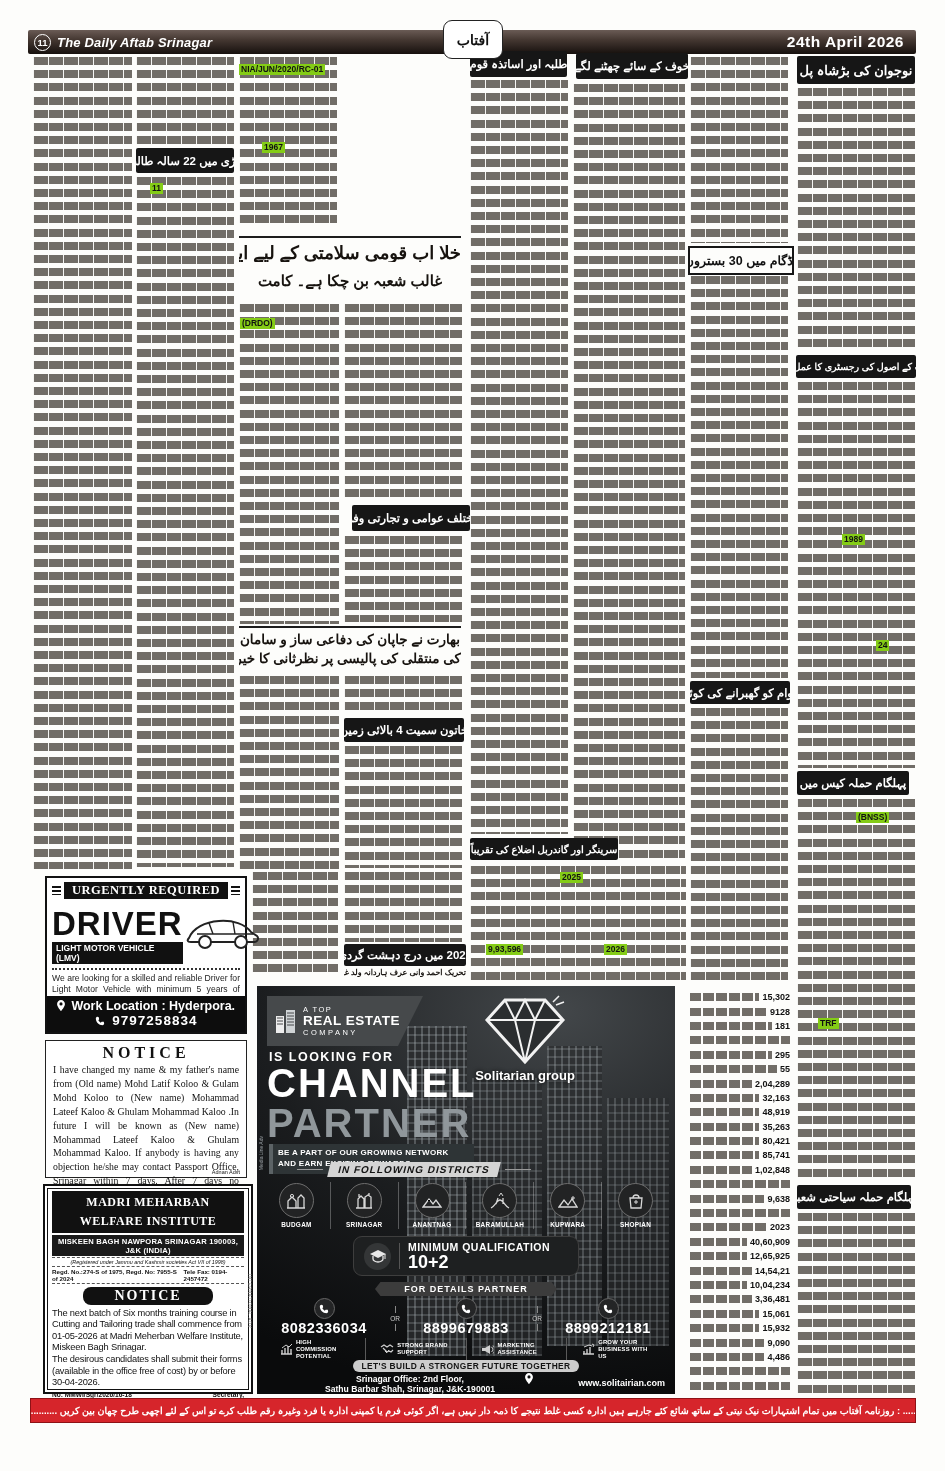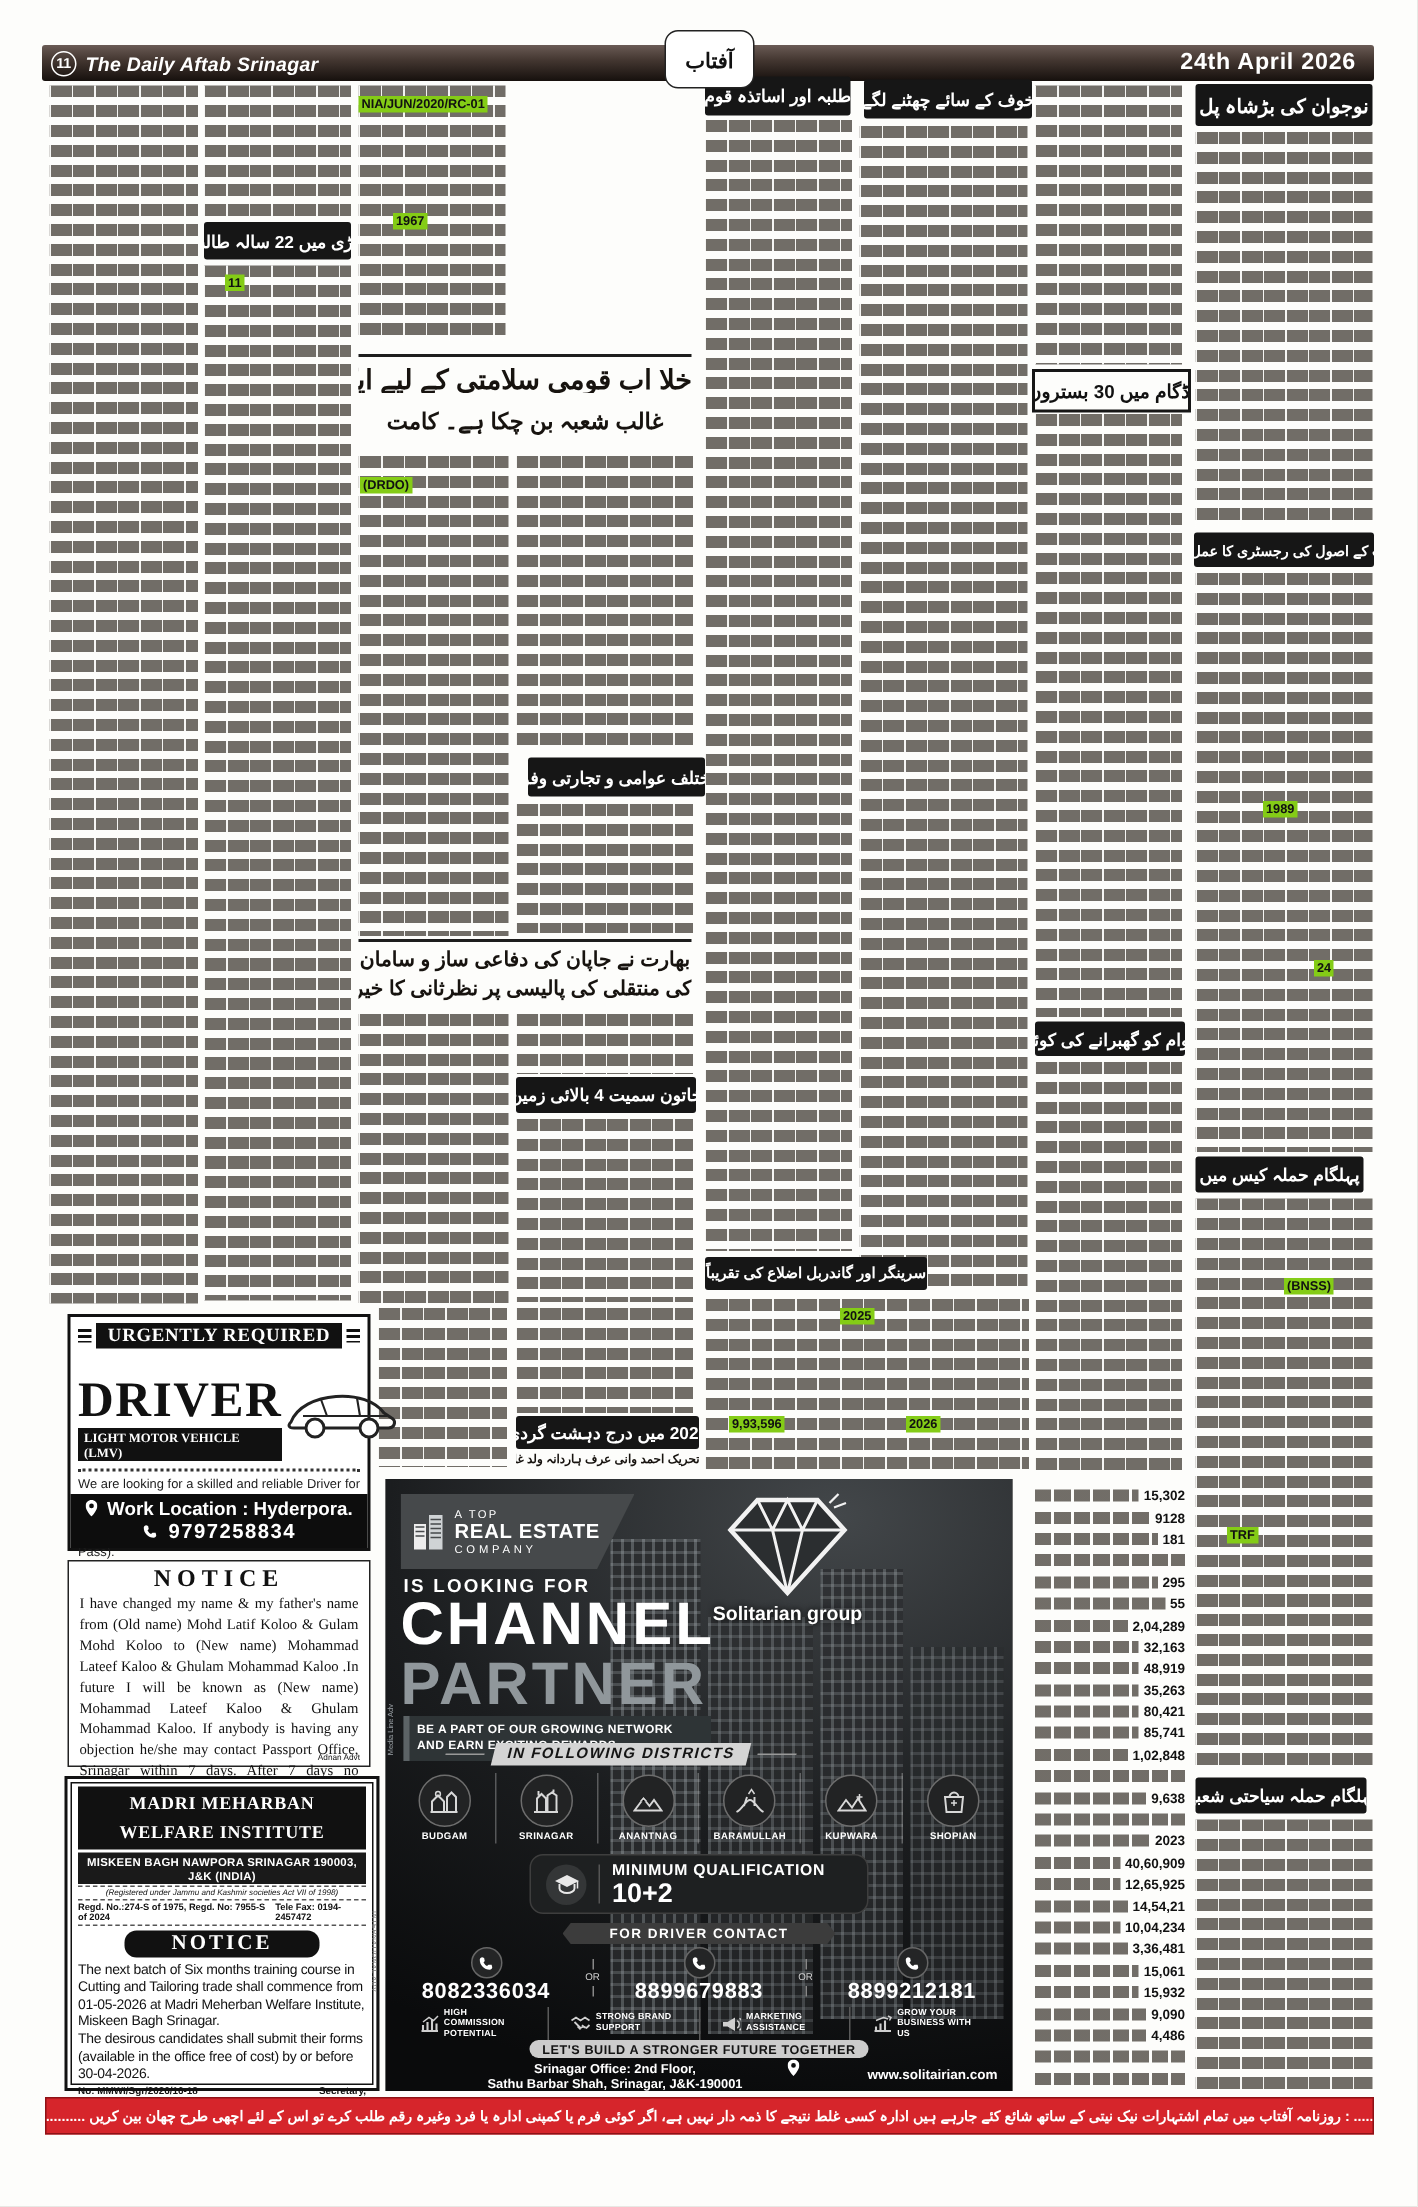--- a/index.html
+++ b/index.html
@@ -33,21 +33,21 @@
   .stat-num{font-weight:700;font-size:9px;white-space:nowrap;}
   .stat-line{flex:1;height:8px;opacity:.78;
      background-image:repeating-linear-gradient(90deg,#4a453e 0 11px,transparent 11px 13px);}
   
   .ad-driver{position:absolute;left:45px;top:876px;width:202px;height:158px;background:#fff;border:2px solid #111;
     box-sizing:border-box;padding:4px 5px 0 5px;}
   .drv-top{display:flex;align-items:center;gap:3px;}
   .tri{flex:1;height:9px;background:repeating-linear-gradient(180deg,#111 0 2px,transparent 2px 4px);}
   .drv-urgent{background:#111;color:#fff;font-family:"Liberation Serif",serif;font-weight:700;font-size:12.5px;
     letter-spacing:.5px;padding:1px 8px;white-space:nowrap;}
-  .drv-row{display:flex;align-items:flex-start;justify-content:space-between;margin-top:18px;font-family:Liberation Serif, serif;}
+  .drv-row{display:flex;align-items:flex-start;justify-content:space-between;margin-top:8px;}
   .drv-title{font-size:33px;font-weight:800;letter-spacing:1px;line-height:34px;}
   .drv-sub{background:#111;color:#fff;font-weight:700;font-size:8.5px;padding:1px 4px;display:inline-block;margin-top:1px;}
   .drv-car{margin-top:3px;}
   .dots{border-top:2px dotted #333;margin:3px 0;}
   .drv-body{font-size:8.6px;line-height:1.32;margin:0;text-align:justify;color:#1c1c1c;}
   .drv-bar{position:absolute;left:0;bottom:0;width:100%;background:#0d0d0d;color:#fff;text-align:center;padding:3px 0 4px 0;}
   .drv-loc{font-size:12.5px;font-weight:700;}
   .drv-phone{font-size:13.5px;font-weight:800;letter-spacing:1px;}
   .pin-glyph,.tel-glyph{display:inline-block;vertical-align:-1px;margin-right:3px;}
   
@@ -189,21 +189,21 @@
 
   <div class="chip" style="left:239px;top:64px">NIA/JUN/2020/RC-01</div>
   <div class="chip" style="left:262px;top:142px">1967</div>
   <div class="chip" style="left:150px;top:183px">11</div>
   <div class="chip" style="left:240px;top:318px">(DRDO)</div>
   <div class="chip" style="left:486px;top:944px">9,93,596</div>
   <div class="chip" style="left:560px;top:872px">2025</div>
   <div class="chip" style="left:604px;top:944px">2026</div>
   <div class="chip" style="left:842px;top:534px">1989</div>
   <div class="chip" style="left:876px;top:640px">24</div>
-  <div class="chip" style="left:856px;top:852px">(BNSS)</div>
+  <div class="chip" style="left:856px;top:812px">(BNSS)</div>
   <div class="chip" style="left:818px;top:1018px">TRF</div>
 
   <div class="stats" style="left:690px;top:990px;width:100px;height:402px">
       <div class="stat-row">
         <span class="stat-num">15,302</span>
         <span class="stat-line"></span>
       </div>
       <div class="stat-row">
         <span class="stat-num">9128</span>
         <span class="stat-line"></span>
@@ -499,21 +499,21 @@
             </svg>
           </span>
         </div>
       <div class="qual-div"></div>
       <div>
         <div class="qual-label">MINIMUM QUALIFICATION</div>
         <div class="qual-value">10+2</div>
       </div>
     </div>
 
-    <div class="ch-contact">FOR DRIVER CONTACT</div>
+    <div class="ch-contact">FOR DETAILS PARTNER</div>
 
     <div class="phones">
       <div class="phone">
         <div class="phone-circle">
             <span>
               <svg width="10" height="10" viewBox="0 0 12 12">
                 <path d="M3 1C2 1 1 2 1 3c0 4.4 3.6 8 8 8 1 0 2-1 2-2l-.5-2L8 7 6.8 8A7 7 0 0 1 4 5.2L5 4 4.5 1.5Z" fill="#fff"></path>
               </svg>
             </span>
           </div>

